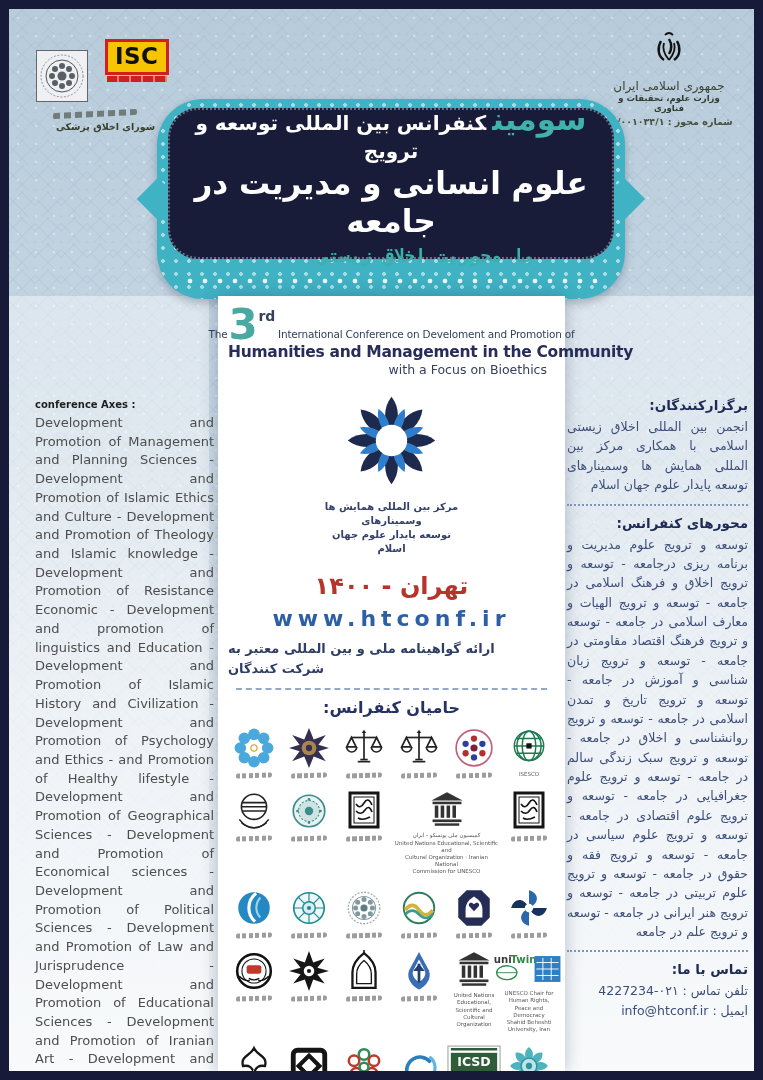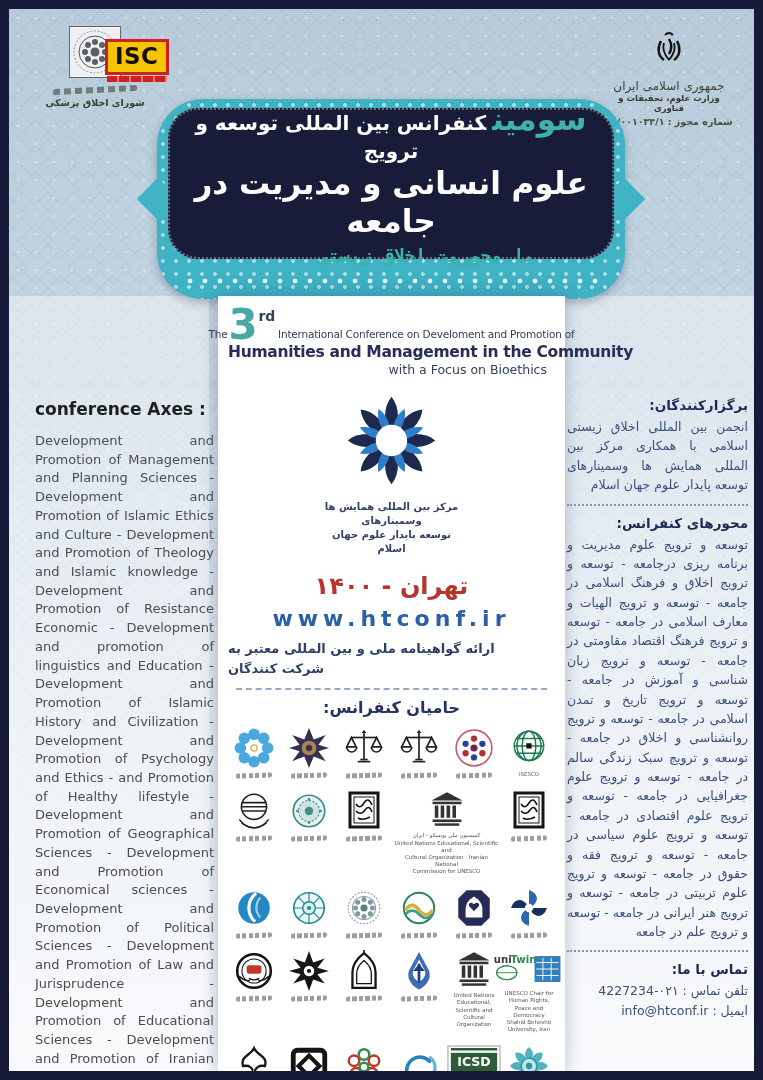--- a/index.html
+++ b/index.html
@@ -16,21 +16,21 @@
       repeating-linear-gradient(-45deg, rgba(110,140,170,.10) 0 1.5px, transparent 1.5px 13px);
     background-size:18px 18px,26px 26px,26px 26px;
     opacity:.8;
     mask-image:linear-gradient(180deg,#000 0%,#000 45%,transparent 95%);
     -webkit-mask-image:linear-gradient(180deg,#000 0%,#000 45%,transparent 95%);
   }
   .veil{position:absolute;top:287px;bottom:0;width:200px;background:rgba(255,255,255,.42);}
   .veil.left{left:0;} .veil.right{right:0;}
 
   
-  .stamp{position:absolute;left:26px;top:16px;width:120px;text-align:center;}
+  .stamp{position:absolute;left:26px;top:40px;width:120px;}
   .stamp .sqg{height:6px;margin:4px 18px 0;background:repeating-linear-gradient(95deg,#4a4f45 0 7px,transparent 7px 11px);opacity:.65;border-radius:2px;transform:skewY(-3deg);}
   .stamp-cap{font-size:9.5px;font-weight:bold;color:#37412f;margin-top:4px;direction:rtl;}
   .isc{position:absolute;left:96px;top:30px;text-align:center;}
   .isc-box{display:inline-block;background:#f6c400;border:3px solid #cf1f1f;color:#101010;font-weight:800;font-size:23px;line-height:1;padding:3px 7px 4px;letter-spacing:.5px;}
   .isc-strip{height:6px;margin:1px 2px 0;background:repeating-linear-gradient(90deg,#cf1f1f 0 10px,#e87c7c 10px 12px);}
   .emblem{position:absolute;right:20px;top:20px;width:130px;text-align:center;}
   .emb-line1{font-size:12px;color:#3c4136;margin-top:2px;direction:rtl;}
   .emb-line2{font-size:8.5px;font-weight:bold;color:#34392f;direction:rtl;}
   .emb-license{font-size:9.5px;font-weight:bold;color:#4a4f3c;margin-top:3px;direction:rtl;}
 
@@ -75,21 +75,21 @@
 
   .sp-grid{display:grid;grid-template-columns:repeat(6,1fr);column-gap:3px;row-gap:12px;margin-top:10px;}
   .sp-cell{display:flex;flex-direction:column;align-items:center;justify-content:flex-start;min-width:0;}
   .sp-icon{display:flex;align-items:center;justify-content:center;}
   .sp-cap{font-size:5.5px;color:#555;text-align:center;line-height:1.3;white-space:pre-line;margin-top:2px;}
   .sq{width:36px;height:5px;margin-top:4px;border-radius:2px;opacity:.75;
     background:repeating-linear-gradient(90deg,#7c7c7c 0 4px,transparent 4px 6.5px);transform:skewY(-2deg);}
 
   
   .col-left{position:absolute;left:26px;top:390px;width:179px;}
-  .cl-head{font-size:17px;font-weight:800;color:#1e1e1e;margin-bottom:13px;}
+  .cl-head{font-size:10px;font-weight:800;color:#1e1e1e;margin-bottom:4px;}
   .cl-body{font-size:13px;color:#4d4d4d;line-height:1.44;text-align:justify;}
 
   .col-right{position:absolute;left:558px;top:388px;width:181px;direction:rtl;}
   .cr-head{font-size:13.5px;font-weight:800;color:#1d2a55;margin-bottom:4px;}
   .cr-body{font-size:12.5px;color:#3d4e79;line-height:1.55;text-align:justify;}
   .cr-div{border-top:2px dotted #7e93b8;margin:9px 0;}
   .cr-line{font-size:12.5px;color:#3d4e79;line-height:1.6;}
 </style>
 </head>
 <body>

